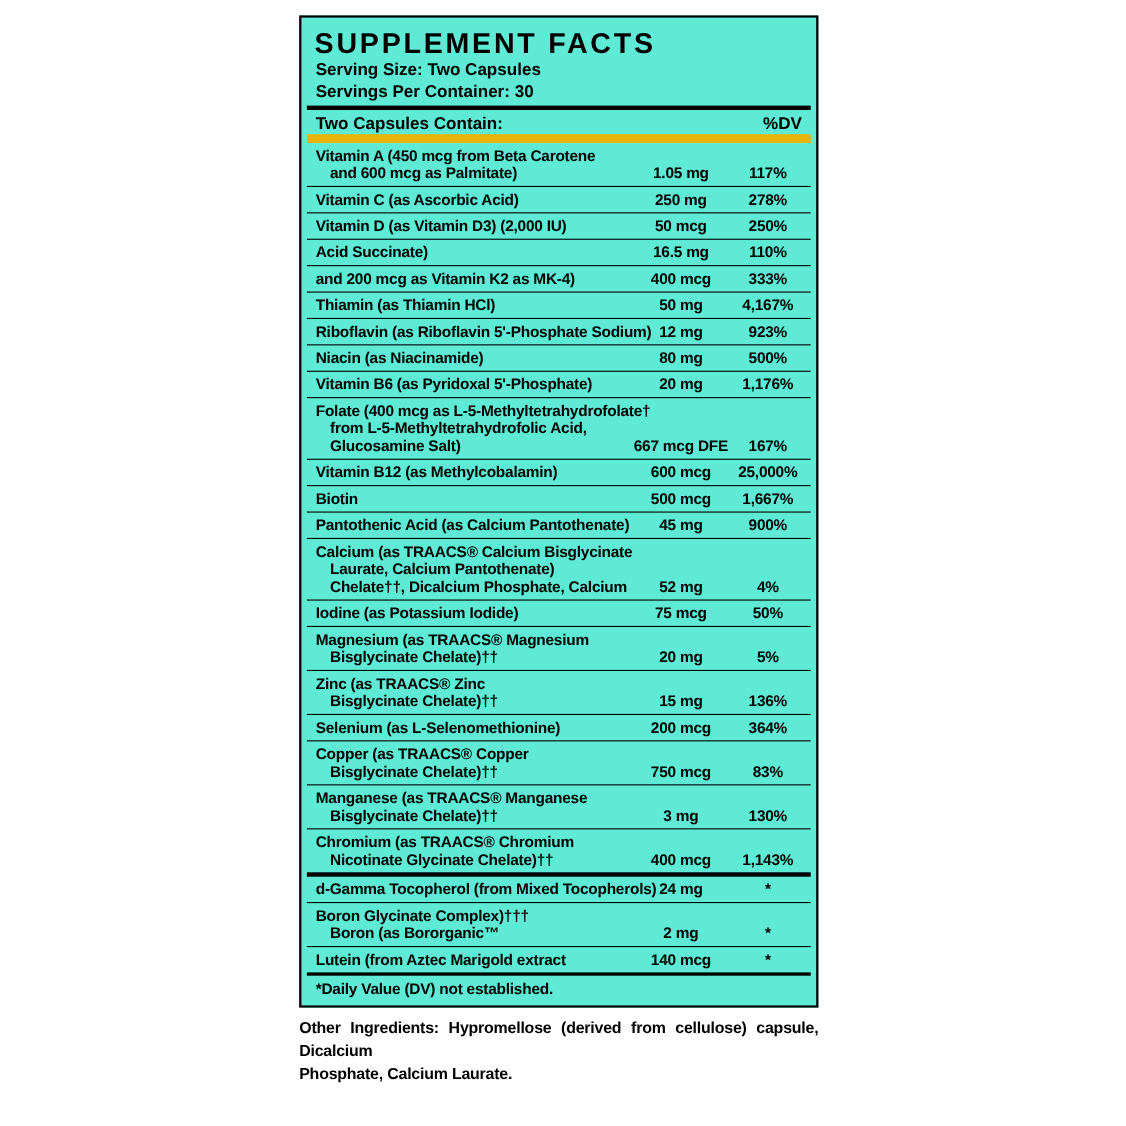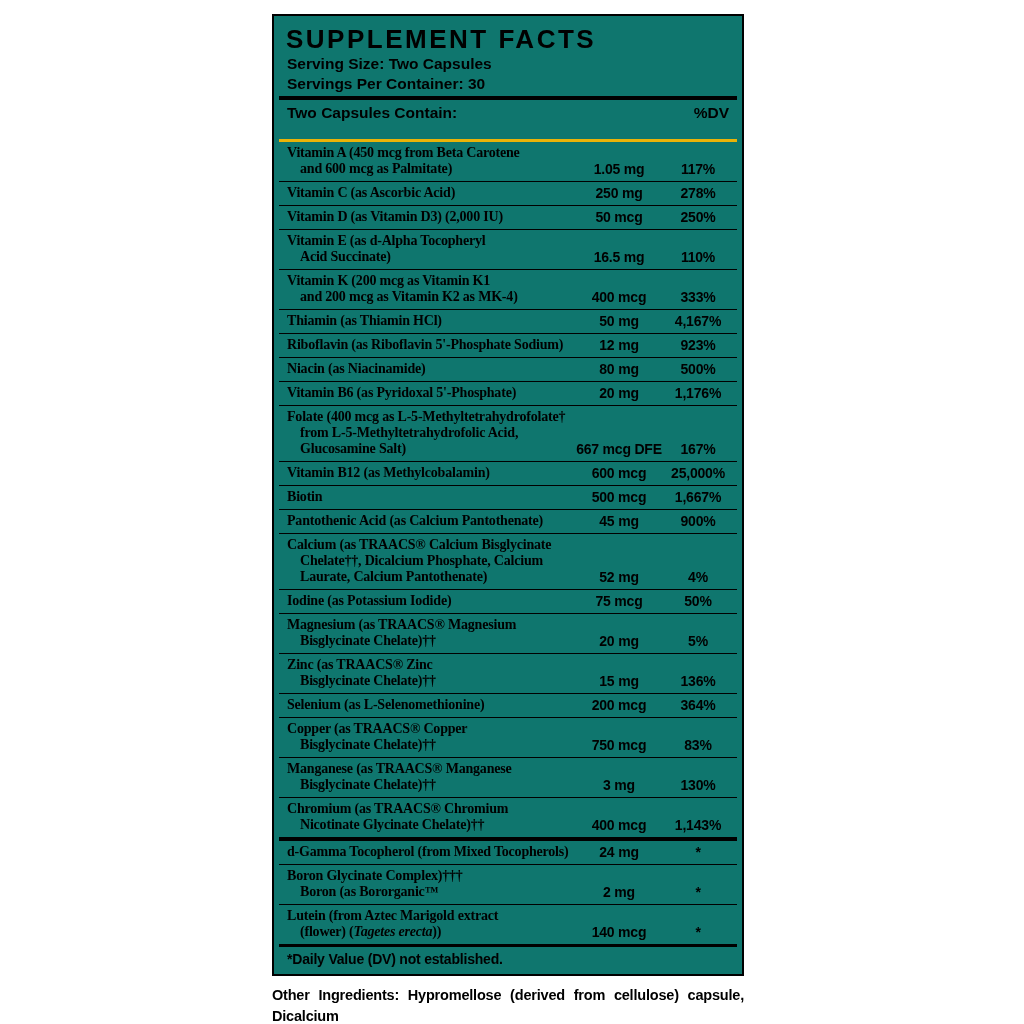--- a/index.html
+++ b/index.html
@@ -3,46 +3,46 @@
 <meta charset="utf-8">
 <style>
   html,body{margin:0;padding:0;}
   body{
     width:1024px;height:1024px;background:#ffffff;
     font-family:"Liberation Sans",sans-serif;color:#000;
     -webkit-font-smoothing:antialiased;position:relative;overflow:hidden;
   }
   .wrap{position:absolute;left:272px;top:14px;width:472px;}
   .panel{
-    border:2.5px solid #000;background:#0f766e;box-sizing:border-box;
+    border:2.5px solid #000;background:#5eead4;box-sizing:border-box;
     padding:6px 5px 0 5px;
   }
   .title{
     padding:2px 7px 0 7px;font-size:26px;font-weight:700;
     letter-spacing:2.5px;line-height:30px;white-space:nowrap;
   }
   .serving{padding:0 8px;font-size:15.5px;font-weight:700;line-height:19.5px;}
   .bar-thick{height:4px;background:#000;margin-top:3px;}
   .colhead{
     display:flex;justify-content:space-between;align-items:flex-end;
-    border-bottom:3px solid #eab308;padding:4px 8px 17px 8px;
+    border-bottom:8px solid #eab308;padding:4px 8px 0 8px;
     font-size:15.5px;font-weight:700;
   }
   .rows{margin:0;}
   .row{
     display:flex;align-items:flex-end;
     border-top:1.5px solid #000;
     padding:2.5px 8px 4.5px 8px;
     font-size:14px;font-weight:700;letter-spacing:-0.2px;line-height:16px;
   }
   .rows-main .row:first-child{border-top:none;}
   .rows-other{border-top:4px solid #000;}
   .rows-other .row:first-child{border-top:none;}
   .nm{flex:1;min-width:0;}
-  .ln{white-space:nowrap;font-family:Liberation Serif, serif;}
+  .ln{white-space:nowrap;}
   .ln:not(:first-child){padding-left:13px;}
   .it{font-style:italic;}
   .amt{width:96px;text-align:center;white-space:nowrap;}
   .dvv{width:62px;text-align:center;white-space:nowrap;}
   .footnote-row{
     border-top:3px solid #000;padding:4px 8px 7px 8px;
     font-size:14px;font-weight:700;letter-spacing:-0.2px;
   }
   .other{
     margin:9px 0 0 0;font-size:14.5px;font-weight:700;letter-spacing:-0.2px;
@@ -82,29 +82,27 @@
         </div>
         <div class="row">
           <div class="nm">
             <div class="ln"><span>Vitamin D (as Vitamin D3) (2,000 IU)</span></div>
           </div>
           <div class="amt">50 mcg</div>
           <div class="dvv">250%</div>
         </div>
         <div class="row">
           <div class="nm">
-            <div class="ln"><span>Vitamin E (as d-Alpha Tocopheryl</span></div>
             <div class="ln"><span>Acid Succinate)</span></div>
           </div>
           <div class="amt">16.5 mg</div>
           <div class="dvv">110%</div>
         </div>
         <div class="row">
           <div class="nm">
-            <div class="ln"><span>Vitamin K (200 mcg as Vitamin K1</span></div>
             <div class="ln"><span>and 200 mcg as Vitamin K2 as MK-4)</span></div>
           </div>
           <div class="amt">400 mcg</div>
           <div class="dvv">333%</div>
         </div>
         <div class="row">
           <div class="nm">
             <div class="ln"><span>Thiamin (as Thiamin HCl)</span></div>
           </div>
           <div class="amt">50 mg</div>
@@ -157,22 +155,22 @@
         <div class="row">
           <div class="nm">
             <div class="ln"><span>Pantothenic Acid (as Calcium Pantothenate)</span></div>
           </div>
           <div class="amt">45 mg</div>
           <div class="dvv">900%</div>
         </div>
         <div class="row">
           <div class="nm">
             <div class="ln"><span>Calcium (as TRAACS® Calcium Bisglycinate</span></div>
+            <div class="ln"><span>Laurate, Calcium Pantothenate)</span></div>
             <div class="ln"><span>Chelate††, Dicalcium Phosphate, Calcium</span></div>
-            <div class="ln"><span>Laurate, Calcium Pantothenate)</span></div>
           </div>
           <div class="amt">52 mg</div>
           <div class="dvv">4%</div>
         </div>
         <div class="row">
           <div class="nm">
             <div class="ln"><span>Iodine (as Potassium Iodide)</span></div>
           </div>
           <div class="amt">75 mcg</div>
           <div class="dvv">50%</div>
@@ -237,21 +235,20 @@
           <div class="nm">
             <div class="ln"><span>Boron Glycinate Complex)†††</span></div>
             <div class="ln"><span>Boron (as Bororganic™</span></div>
           </div>
           <div class="amt">2 mg</div>
           <div class="dvv">*</div>
         </div>
         <div class="row">
           <div class="nm">
             <div class="ln"><span>Lutein (from Aztec Marigold extract</span></div>
-            <div class="ln"><span>(flower) (</span><span class="it">Tagetes erecta</span><span>))</span></div>
           </div>
           <div class="amt">140 mcg</div>
           <div class="dvv">*</div>
         </div>
       </div>
     <div class="footnote-row">*Daily Value (DV) not established.</div>
   </div>
   <p class="other">
     <span class="other-line-1" style="display:block">Other Ingredients: Hypromellose (derived from cellulose) capsule, Dicalcium</span>
     <span class="other-line-2" style="display:block">Phosphate, Calcium Laurate.</span>

